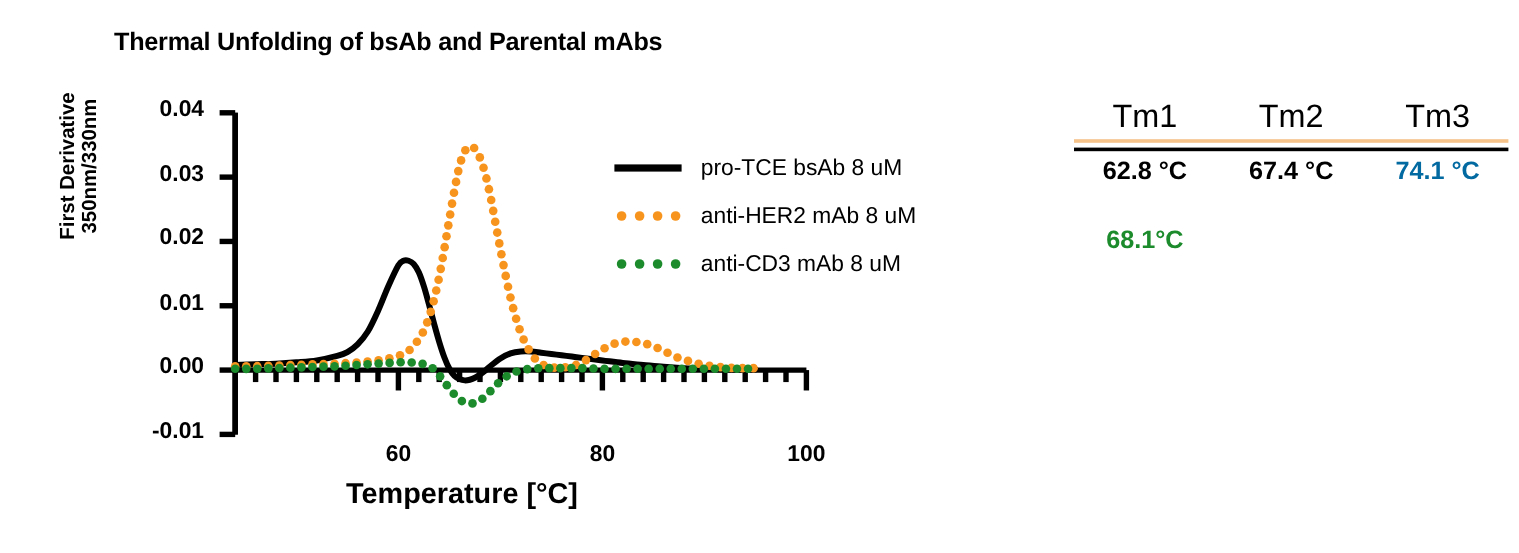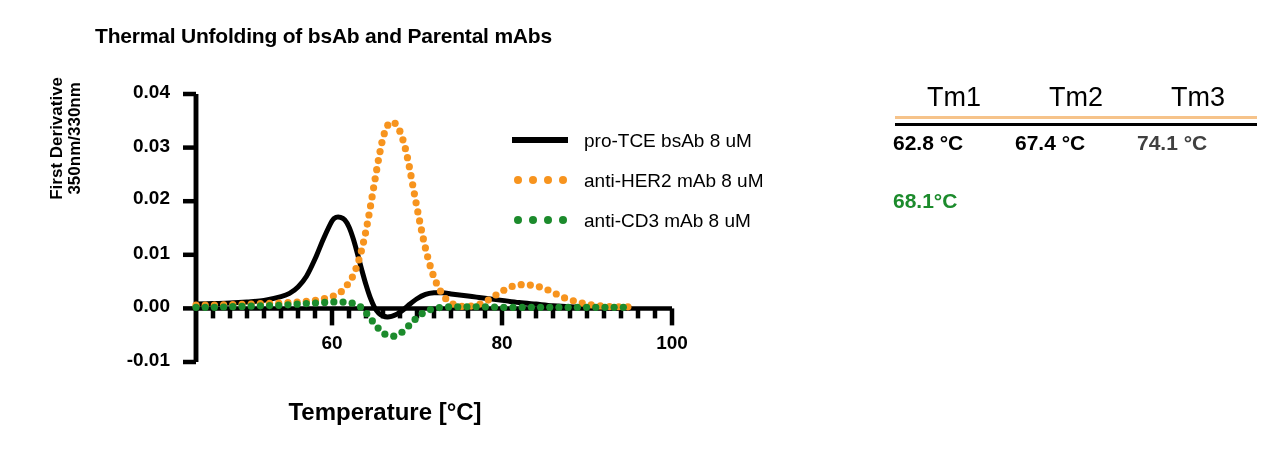--- a/index.html
+++ b/index.html
@@ -15,36 +15,36 @@
   #ylabel{position:absolute;left:-44px;top:120px;width:220px;
           transform:rotate(-90deg);transform-origin:center center;
           text-align:center;font-size:17px;font-weight:bold;line-height:1.08;}
 
   #xlabel{position:absolute;left:220px;top:398px;width:330px;text-align:center;
           font-size:24px;font-weight:bold;}
 
   .ytick{position:absolute;right:0;width:72px;text-align:right;
          font-size:19px;font-weight:bold;}
   .xtick{position:absolute;width:60px;text-align:center;
-         font-size:19px;font-weight:bold;}
+         font-size:19px;font-weight:bold;margin-top:36px;}
 
   #legend{position:absolute;left:512px;top:130px;}
   .leg-row{display:flex;height:40px;}
   .leg-sample{width:56px;height:20px;margin-right:16px;position:relative;}
   .leg-solid{position:absolute;left:0;top:7px;width:56px;height:6px;background:#000;}
   .leg-dots{position:absolute;left:2px;top:6px;width:52px;height:8px;}
   .leg-dots i{position:absolute;width:8px;height:8px;border-radius:50%;display:block;}
   .leg-label{font-size:19px;white-space:nowrap;}
 
   #tm-table{position:absolute;left:893px;top:82px;width:366px;}
   .tm-grid{display:grid;grid-template-columns:1fr 1fr 1fr;}
   .tm-head{font-size:27px;text-align:center;padding-bottom:3px;}
   .tm-rule{height:3px;background:#F6C38A;margin:0 2px 4px 2px;}
   .tm-rule2{height:3px;background:#000;margin:0 2px 0 2px;}
-  .tm-cell{font-size:21px;font-weight:bold;padding:5px 0;
+  .tm-cell{font-size:21px;font-weight:bold;text-align:center;padding:5px 0;
            white-space:nowrap;}
   .tm-spacer{height:12px;}
 </style>
 </head>
 <body>
 
 <div id="title">Thermal Unfolding of bsAb and Parental mAbs</div>
 
 <div id="plot-area">
   <div id="ylabel">
@@ -282,21 +282,21 @@
       <div class="tm-head">Tm1</div>
       <div class="tm-head">Tm2</div>
       <div class="tm-head">Tm3</div>
     </div>
   <div class="tm-rule"></div>
   <div class="tm-rule2"></div>
   <div id="tm-body">
       <div class="tm-grid">
         <div class="tm-cell" style="color: rgb(0, 0, 0);">62.8 °C</div>
         <div class="tm-cell" style="color: rgb(0, 0, 0);">67.4 °C</div>
-        <div class="tm-cell" style="color: #404040;">74.1 °C</div>
+        <div class="tm-cell" style="color: #0369a1;">74.1 °C</div>
       </div>
       <div class="tm-spacer"></div>
       <div class="tm-spacer"></div>
       <div class="tm-grid">
         <div class="tm-cell" style="color: rgb(28, 139, 44);">68.1°C</div>
         <div class="tm-cell" style="color: rgb(28, 139, 44);"></div>
       </div>
     </div>
 </div>
 

